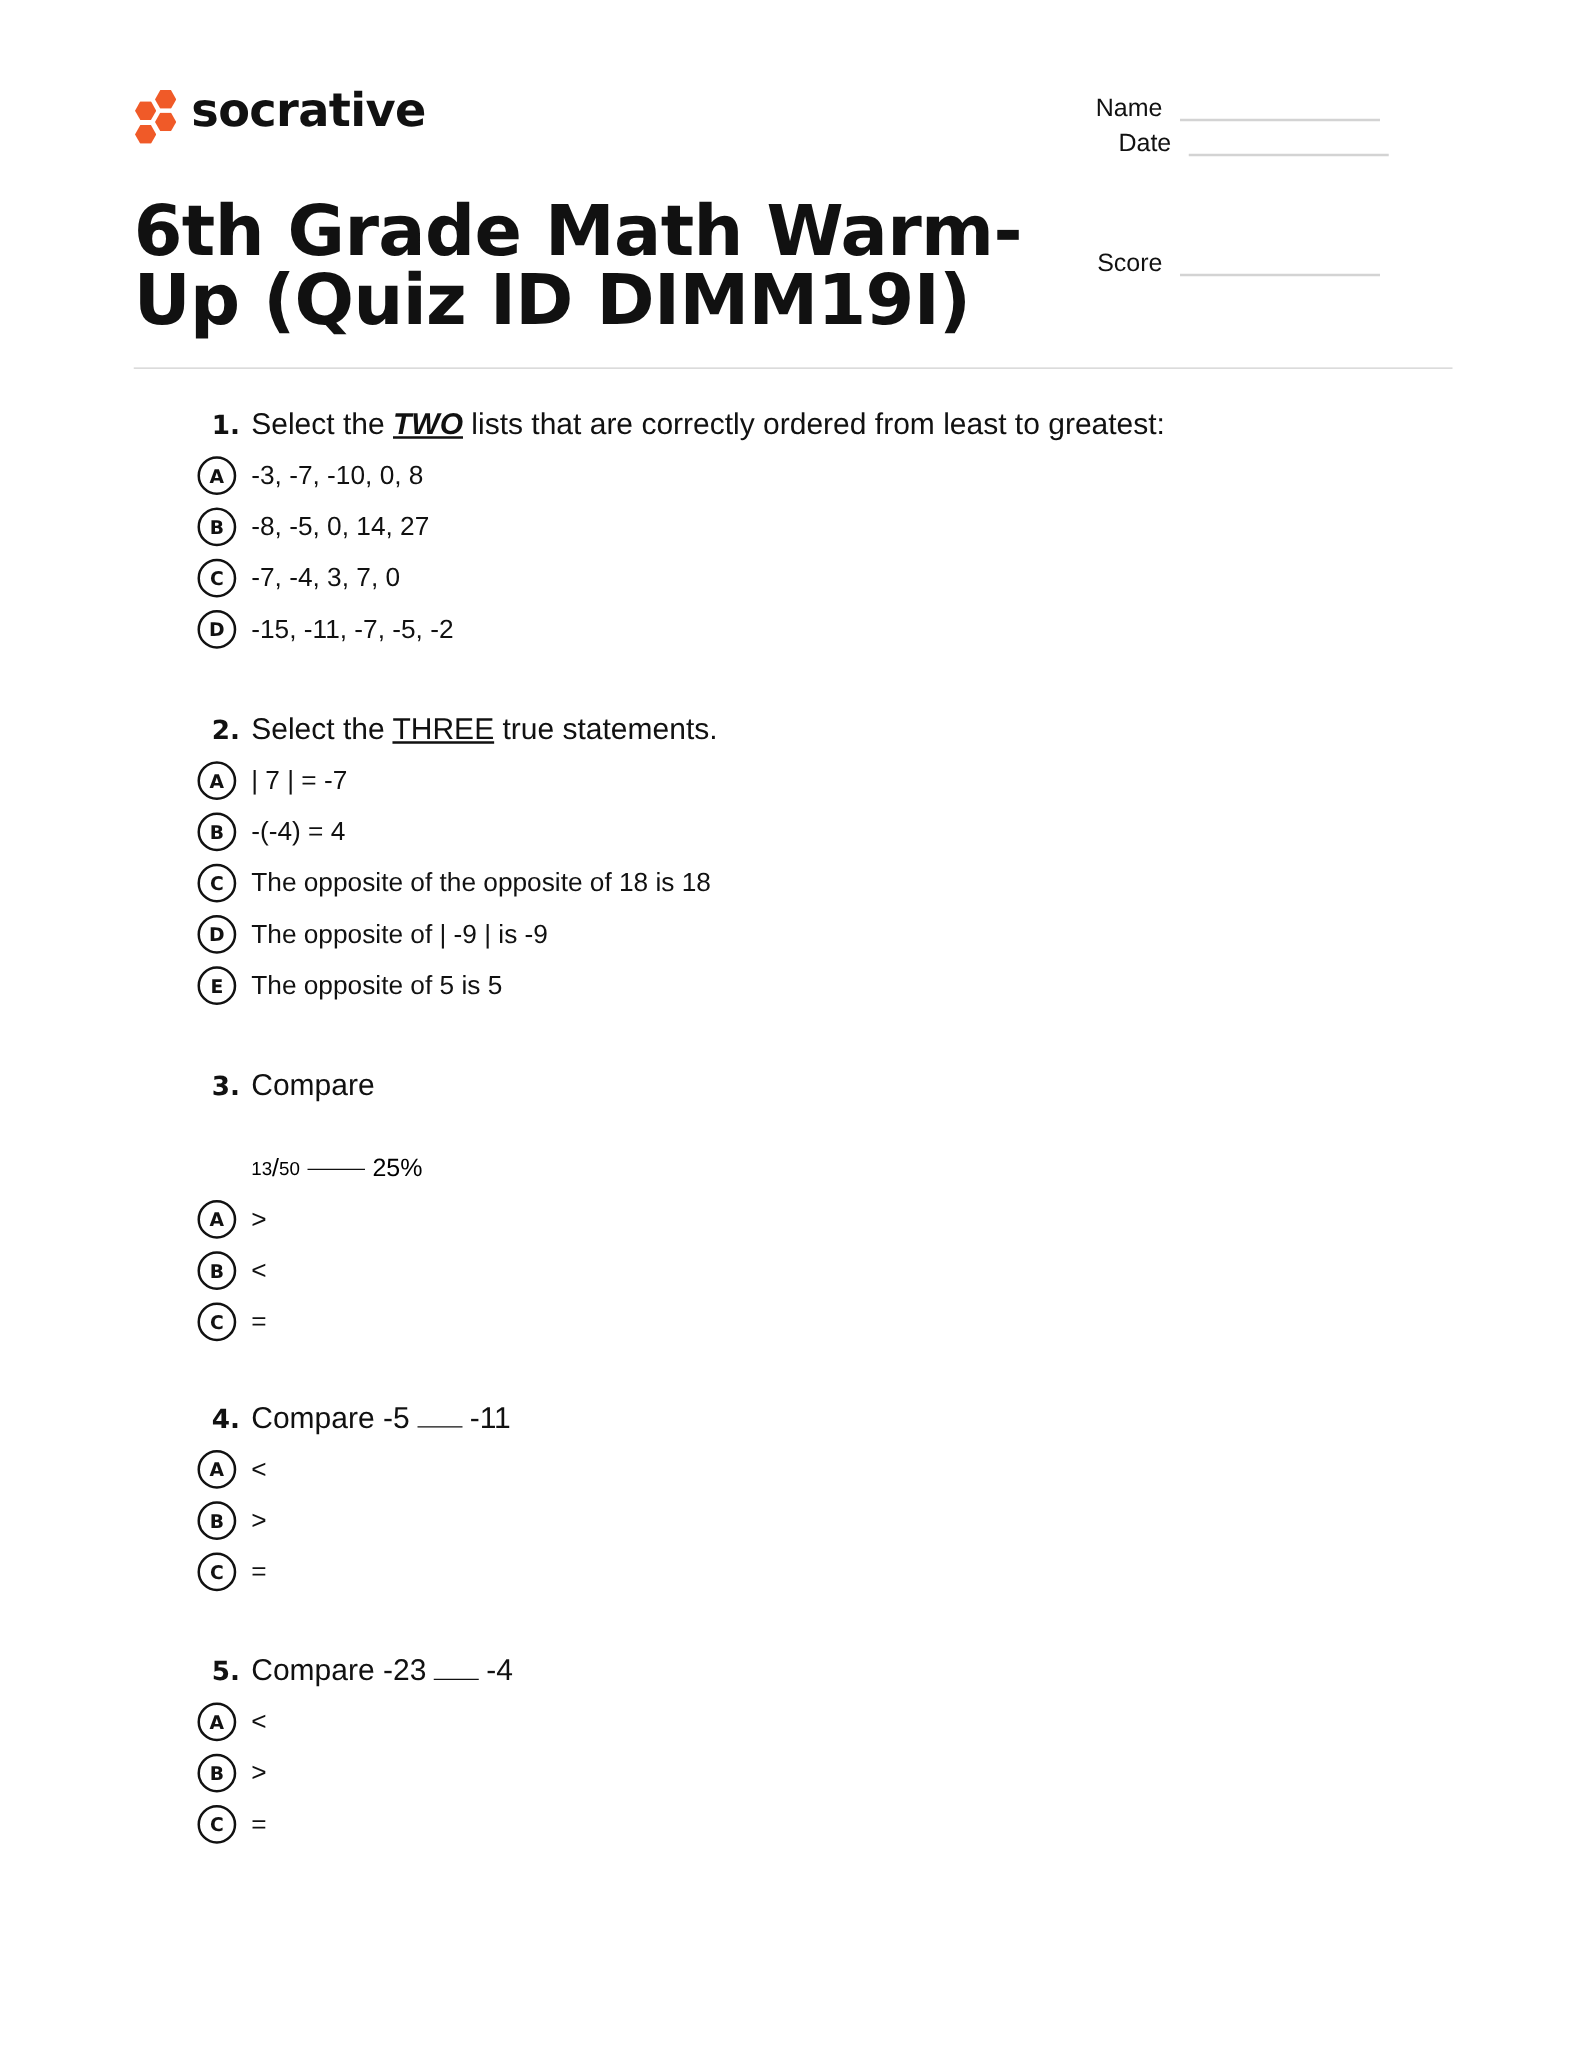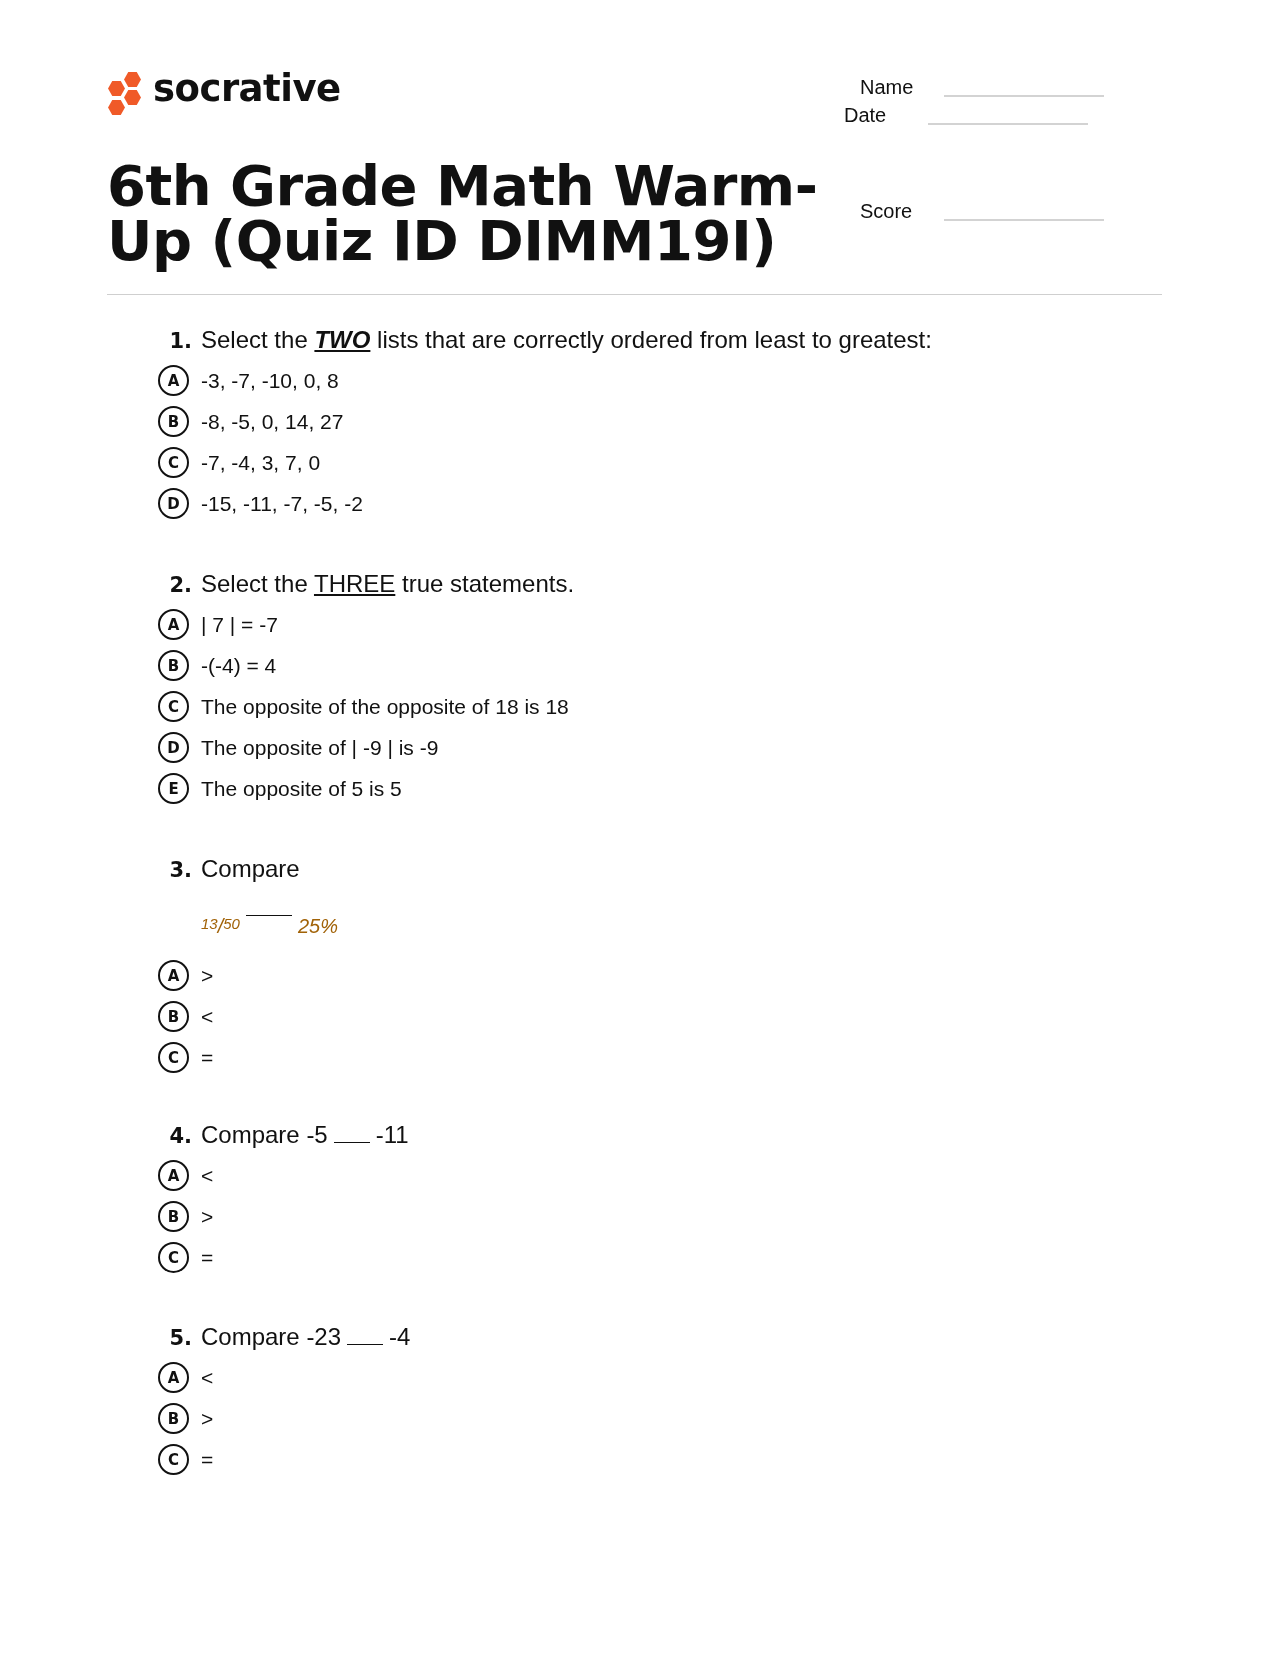--- a/index.html
+++ b/index.html
@@ -5,34 +5,34 @@
     * { box-sizing: border-box; margin: 0; padding: 0; }
     html, body { width: 1275px; height: 1653px; background: #ffffff; }
     body { position: relative; font-family: "Liberation Sans", "DejaVu Sans", sans-serif; color: #111111; overflow: hidden; }
 
     .logo { position: absolute; left: 107px; top: 70px; height: 48px; display: flex; align-items: flex-start; }
     .logo-mark { width: 38px; height: 48px; position: relative; margin-right: 8px; }
     .hex { position: absolute; width: 17px; height: 15px; background: #f05a28;
            clip-path: polygon(25% 0, 75% 0, 100% 50%, 75% 100%, 25% 100%, 0 50%); }
     .logo-word { font-family: "DejaVu Sans", sans-serif; font-size: 37px; font-weight: bold; letter-spacing: -0.5px; color: #111; line-height: 1; }
     .meta-row { position: absolute; display: flex; align-items: flex-end; }
-    .meta-label { width: 70px; font-size: 20px; color: #111; margin-right: 14px; line-height: 24px; }
+    .meta-label { width: 70px; text-align: right; font-size: 20px; color: #111; margin-right: 14px; line-height: 24px; }
     .meta-line { width: 160px; border-bottom: 2px solid #d3d3d3; height: 1px; margin-bottom: 2px; }
 
     .title { position: absolute; left: 107px; top: 158px; width: 760px; font-family: "DejaVu Sans", sans-serif; font-size: 56px; font-weight: bold; line-height: 55px; letter-spacing: -0.5px; color: #111; }
 
     .divider { position: absolute; left: 107px; top: 294px; width: 1055px; height: 0; border-top: 1.5px solid #cfcfcf; }
 
     .question { position: absolute; left: 158px; width: 900px; }
     .q-head { display: flex; align-items: baseline; height: 34px; }
     .q-num { width: 43px; text-align: right; padding-right: 9px; font-family: "DejaVu Sans", sans-serif; font-size: 21px; font-weight: bold; color: #111; }
     .q-text { font-size: 24px; color: #111; }
     .q-text .emph { font-weight: normal; text-decoration: underline; }
     .q-text .emph-it { font-weight: bold; font-style: italic; text-decoration: underline; }
-    .q-extra { margin-left: 43px; margin-top: 26px; height: 40px; font-size: 20px; color: #a16207; display: flex; align-items: flex-start; font-style: italic; }
+    .q-extra { margin-left: 43px; margin-top: 26px; height: 40px; font-size: 20px; color: #000000; display: flex; align-items: center; }
     .q-extra sup { font-size: 15px; vertical-align: 8px; }
     .q-extra sub { font-size: 15px; vertical-align: -6px; }
     .blank { display: inline-block; border-bottom: 1.5px solid #111; height: 1px; margin: 0 6px; vertical-align: 0; }
 
     .choice { display: flex; align-items: center; height: 41px; cursor: pointer; }
     .bubble { width: 31px; height: 31px; border: 2px solid #111; border-radius: 50%; display: flex; align-items: center; justify-content: center; font-family: "DejaVu Sans", sans-serif; font-weight: bold; font-size: 15px; color: #111; margin-right: 12px; flex-shrink: 0; }
     .choice-text { font-size: 21px; color: #111; text-align: right; }
   </style>
 </head>
 <body>
@@ -44,21 +44,21 @@
     <div class="hex" style="left:17px; top:20px;"></div>
     <div class="hex" style="left:1px; top:30px;"></div>
   </div>
   <span class="logo-word">socrative</span>
 </div>
 
 <div class="meta-row" style="left:860px; top:75px;">
   <span class="meta-label">Name</span>
   <span class="meta-line"></span>
 </div>
-<div class="meta-row" style="left:844px; top:103px;">
+<div class="meta-row" style="left:867px; top:103px;">
   <span class="meta-label">Date</span>
   <span class="meta-line"></span>
 </div>
 <div class="meta-row" style="left:860px; top:199px;">
   <span class="meta-label">Score</span>
   <span class="meta-line"></span>
 </div>
 
 <h1 class="title">6th Grade Math Warm-Up (Quiz ID DIMM19I)</h1>
 

